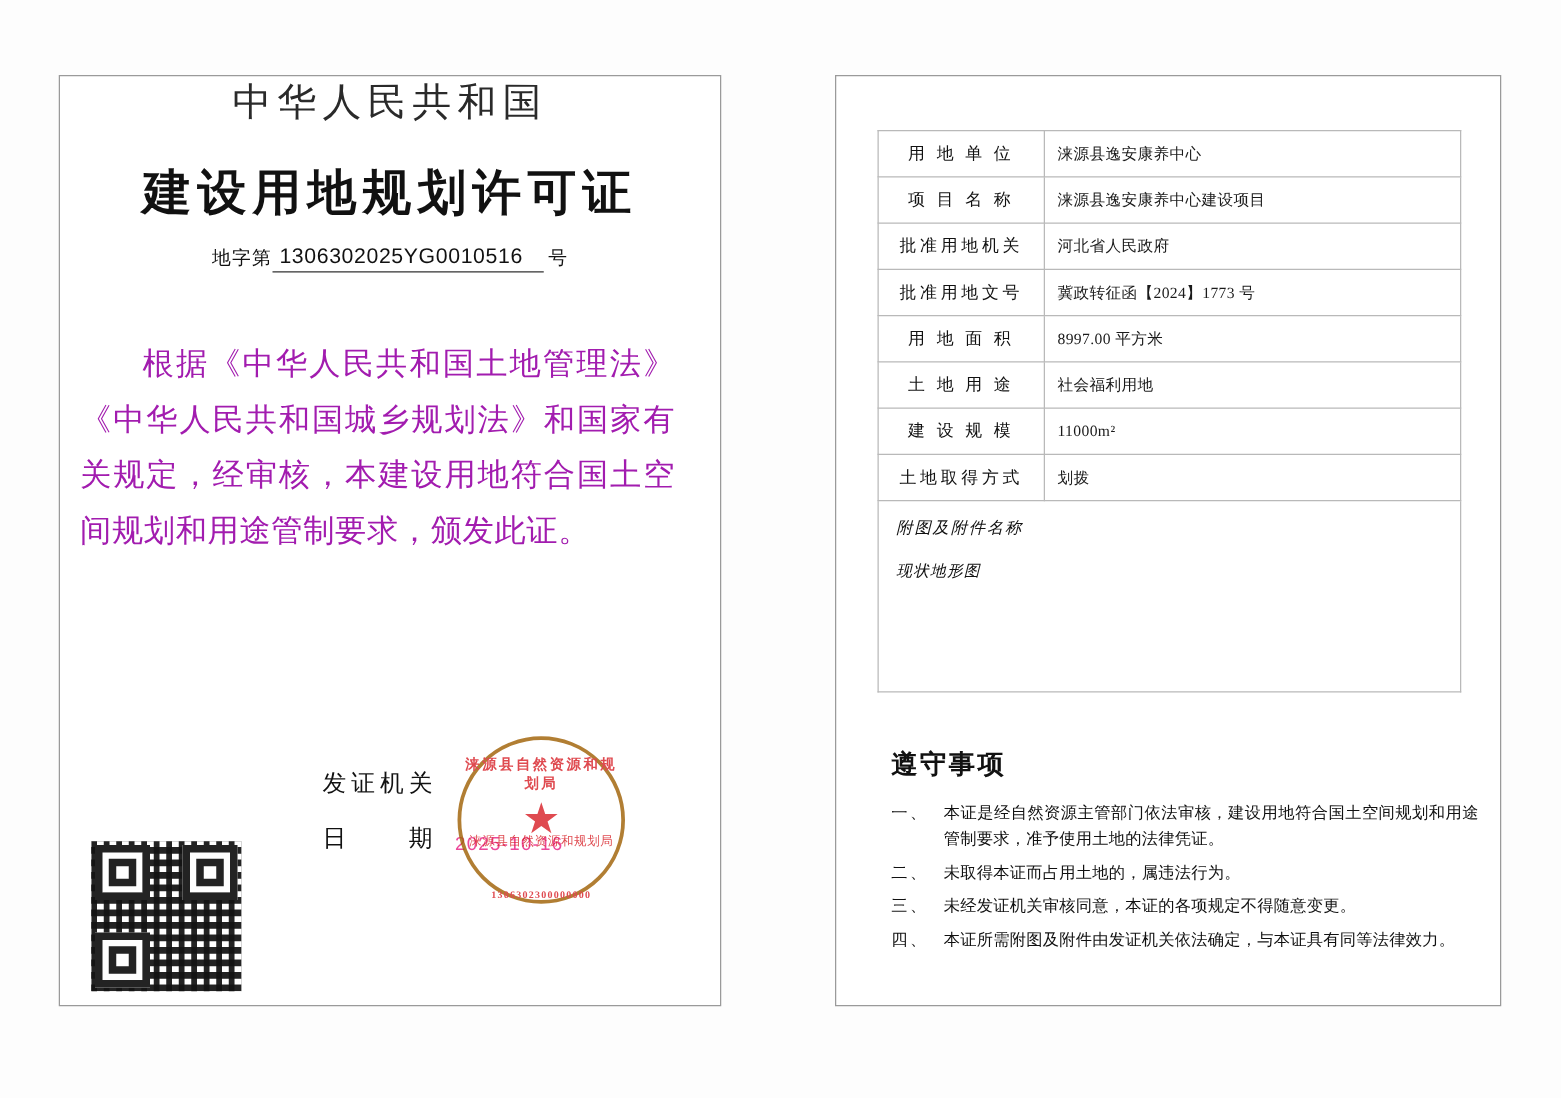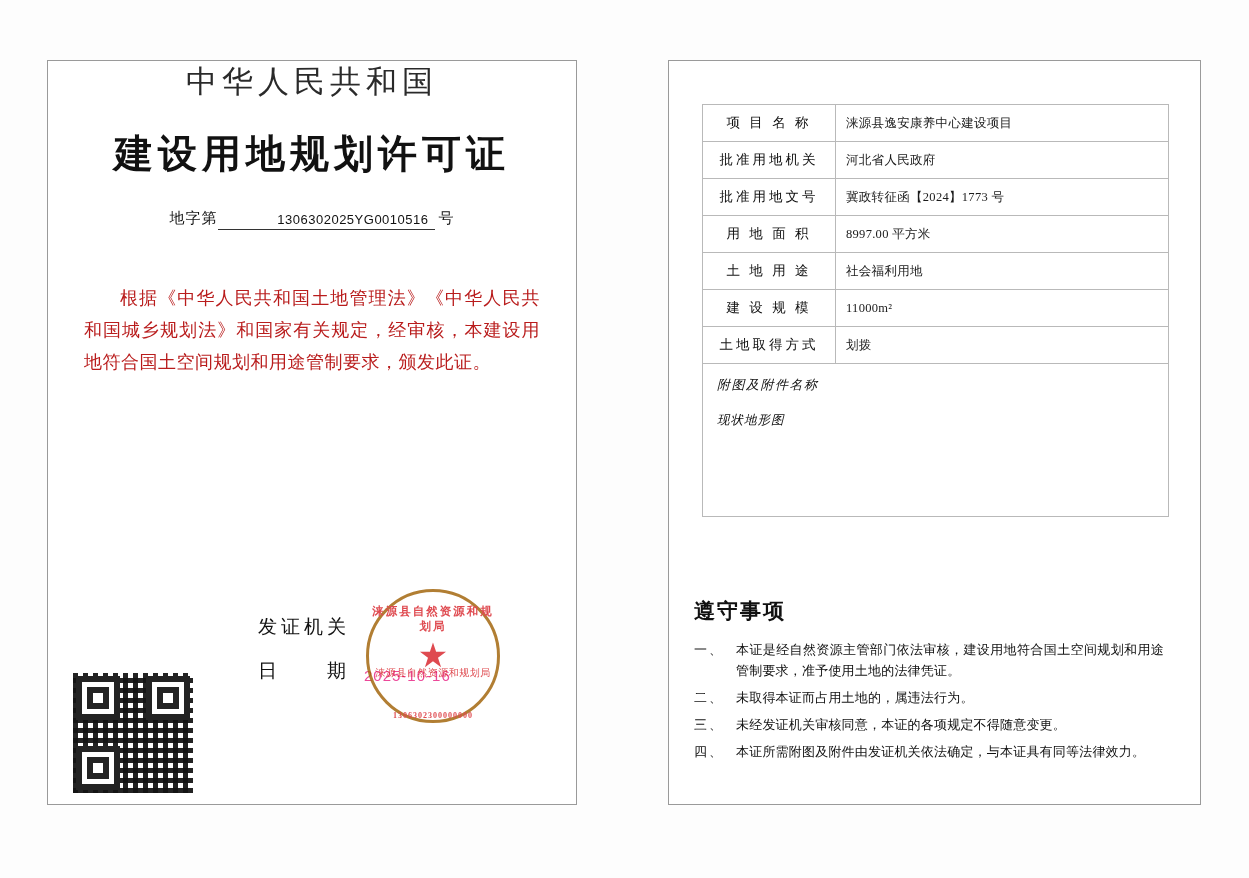--- a/index.html
+++ b/index.html
@@ -41,47 +41,47 @@
   }
   .cert-title {
     margin-top: 24px;
     text-align: center;
     font-size: 39px;
     font-weight: bold;
     letter-spacing: 5px;
     color: #111;
   }
   .cert-number-row {
-    margin-top: 28px;
+    margin-top: 14px;
     display: flex;
     justify-content: center;
     align-items: flex-end;
     font-size: 15px;
     letter-spacing: 1px;
   }
   .cert-number-row .lbl { padding-bottom: 2px; }
   .cert-number-value {
     border-bottom: 1px solid #333;
     min-width: 205px;
-    text-align: right;
-    font-size: 13px;
+    text-align: left;
+    font-size: 17px;
     padding: 0 6px 2px 6px;
     font-family: "Liberation Sans", sans-serif;
     letter-spacing: 0.5px;
   }
   .cert-number-row .suffix { padding-bottom: 2px; padding-left: 4px; }
 
   .cert-body {
-    margin: 52px 36px 0 36px;
-    font-size: 18px;
+    margin: 52px 36px 0 16px;
+    font-size: 25px;
     line-height: 1.78;
     text-align: justify;
     letter-spacing: 0.5px;
     text-indent: 2em;
-    color: #b91c1c;
+    color: #a21caf;
   }
 
   .issuer-block {
     position: absolute;
     left: 210px;
     top: 553px;
     width: 300px;
     font-size: 19px;
     letter-spacing: 2px;
   }
@@ -222,21 +222,21 @@
     padding: 12px 14px;
     font-size: 13px;
     letter-spacing: 1px;
     font-style: italic;
   }
   .attach-title { margin-bottom: 18px; letter-spacing: 1.5px; }
   .attach-item { font-size: 12.5px; letter-spacing: 1px; }
 
   .notes {
     position: absolute;
-    left: 25px;
+    left: 44px;
     top: 536px;
     width: 470px;
   }
   .notes-title {
     font-size: 21px;
     font-weight: bold;
     letter-spacing: 2px;
     margin-bottom: 14px;
   }
   .note-row {
@@ -290,20 +290,24 @@
 
     <div class="qr">
       <div class="qr-bl"></div>
     </div>
   </div>
 
   <div class="right-panel">
     <table class="info-table">
       <tbody>
         <tr>
+          <td class="k">用 地 单 位</td>
+          <td class="v">涞源县逸安康养中心</td>
+        </tr>
+        <tr>
           <td class="k">项 目 名 称</td>
           <td class="v">涞源县逸安康养中心建设项目</td>
         </tr>
         <tr>
           <td class="k">批准用地机关</td>
           <td class="v">河北省人民政府</td>
         </tr>
         <tr>
           <td class="k">批准用地文号</td>
           <td class="v">冀政转征函【2024】1773 号</td>

